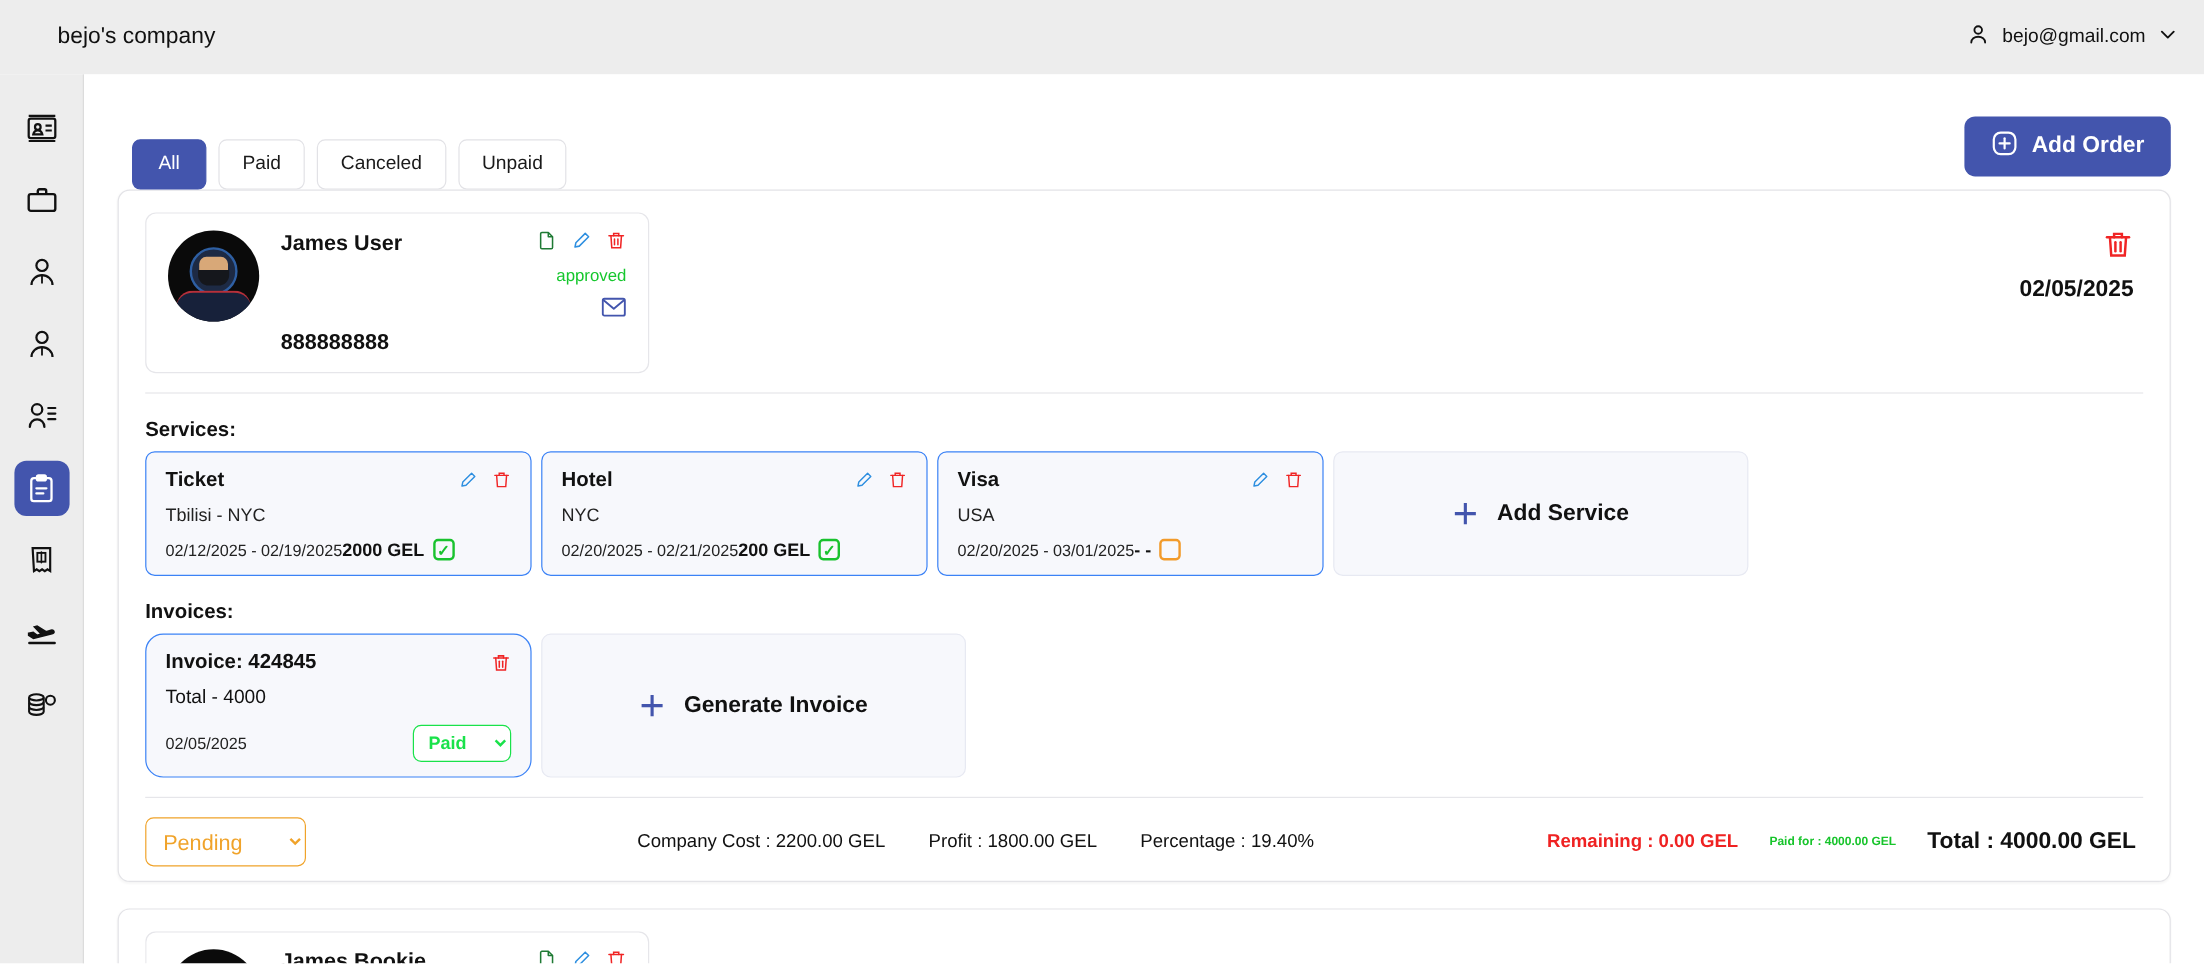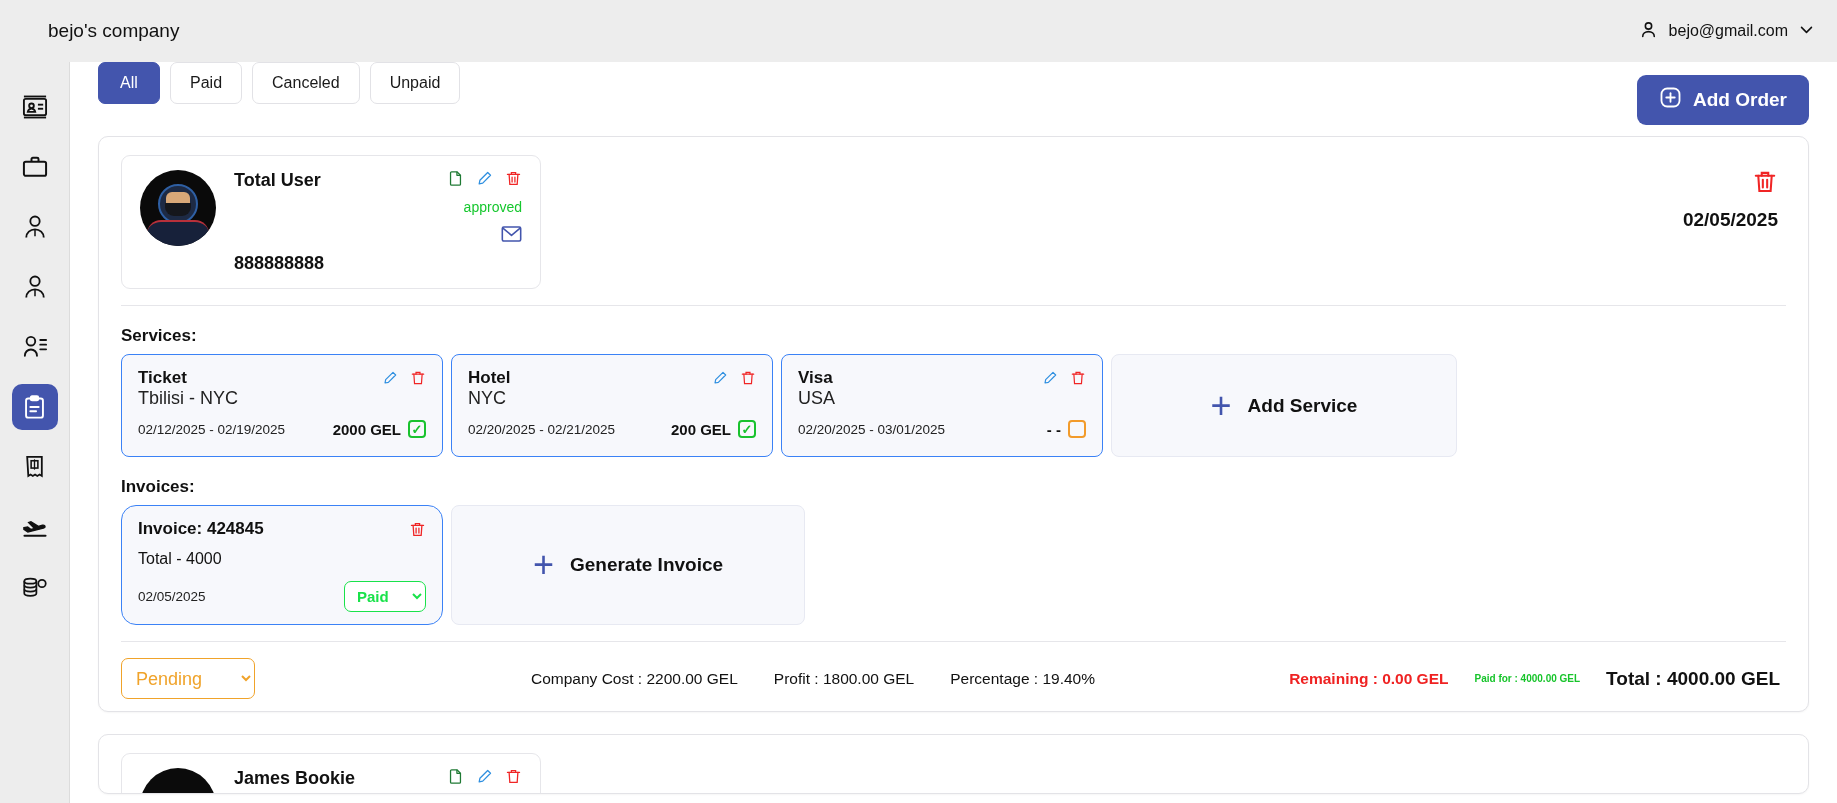--- a/index.html
+++ b/index.html
@@ -62,22 +62,23 @@
   .content {
     position: absolute; left: 70px; top: 62px;
     width: 1767px; height: 741px;
     background: #fff;
     overflow: hidden;
   }
 
   .toolbar {
     position: relative;
     height: 74px;
-    display: flex; align-items: flex-start;
-    padding: 0 28px;
+    display: flex; align-items: flex-end;
+    padding: 0 40px;
+    margin-top: 22px;
   }
   .filters { display: flex; gap: 10px; }
   .filter-btn {
     min-width: 62px; height: 42px;
     padding: 0 19px;
     border: 1px solid #e2e2e6;
     border-radius: 7px;
     background: #fff;
     font-size: 16px;
     color: #1a1a1a;
@@ -203,23 +204,23 @@
   .tile {
     width: 322px;
     background: #f7f8fc;
     border: 1px solid #3b82f6;
     border-radius: 8px;
     padding: 13px 16px 12px 16px;
     position: relative;
   }
   .tile-head { display: flex; align-items: center; justify-content: space-between; }
   .tile-title { font-size: 17px; font-weight: 700; color: #111; }
-  .tile-sub { font-size: 18px; color: #222; }
+  .tile-sub { font-size: 15px; color: #222; margin-top: 11px; }
   .tile-foot {
-    display: flex; align-items: center; justify-content: space-between;
+    display: flex; align-items: center; justify-content: flex-start;
     margin-top: 11px;
   }
   .tile-dates { font-size: 13.5px; color: #222; }
   .tile-price { font-size: 15px; font-weight: 700; color: #111; display: flex; align-items: center; gap: 7px; }
 
   .check-green {
     width: 18px; height: 18px; border: 2px solid #19c22e;
     border-radius: 4px; display: inline-flex;
     align-items: center; justify-content: center;
     color: #19c22e; font-size: 13px; line-height: 1;
@@ -421,21 +422,21 @@
       <div class="order-top">
         <div class="person-card">
           <div class="avatar">
             <div class="hood"></div>
               <div class="face"></div>
               <div class="mask"></div>
               <div class="body"></div>
           </div>
           <div class="person-info">
             <div class="person-row">
-              <div class="person-name">Total User</div>
+              <div class="person-name">James User</div>
               <div class="icon-row">
                 <span class="icon-btn">
                   <svg width="17" height="17" viewBox="0 0 24 24" fill="none" stroke="#1f7a34" stroke-width="1.8" stroke-linejoin="round">
                     <path d="M14 2.5H6.5A1.5 1.5 0 0 0 5 4v16a1.5 1.5 0 0 0 1.5 1.5h11A1.5 1.5 0 0 0 19 20V7.5z"></path>
                     <polyline points="14,2.5 14,7.5 19,7.5"></polyline>
                   </svg>
                 </span>
                 <span class="icon-btn">
                   <svg width="17" height="17" viewBox="0 0 24 24" fill="none" stroke="#2e8fe0" stroke-width="1.8" stroke-linejoin="round">
                     <path d="M16.5 3.5l4 4-11 11-5 1 1-5z"></path>

